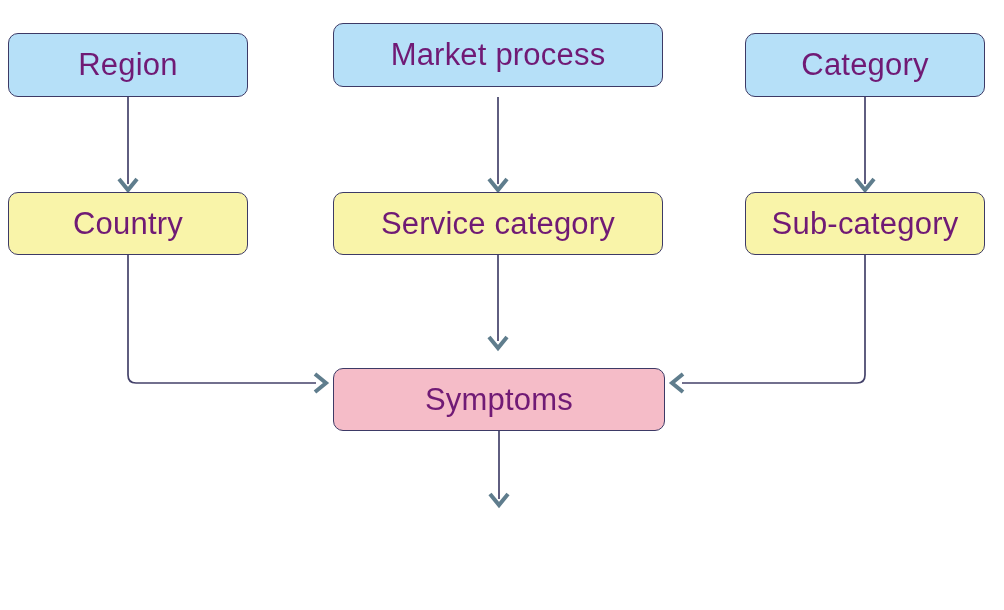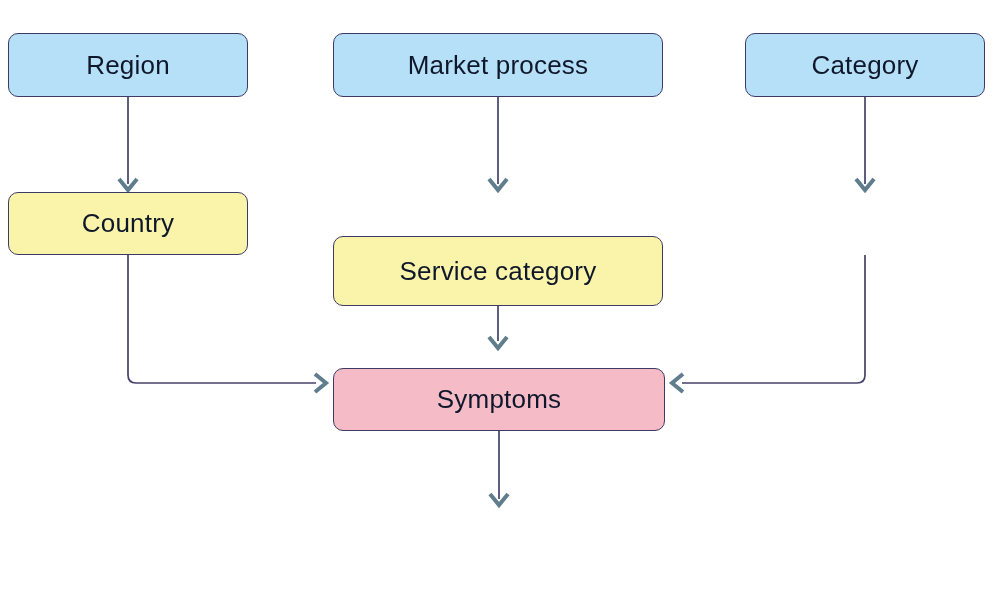--- a/index.html
+++ b/index.html
@@ -20,31 +20,31 @@
     pointer-events: none;
   }
 
   .node {
     position: absolute;
     display: flex;
     align-items: center;
     justify-content: center;
     border: 1.6px solid #3d3a66;
     border-radius: 10px;
-    font-size: 26px;
-    color: #0f172a;
+    font-size: 31px;
+    color: #701a75;
     letter-spacing: 0.2px;
     text-align: center;
   }
 
   .node-region            { left: 8px;   top: 33px;  width: 240px; height: 64px; }
-  .node-market-process    { left: 333px; top: 33px;  width: 330px; height: 64px; }
+  .node-market-process    { left: 333px; top: 23px;  width: 330px; height: 64px; }
   .node-category          { left: 745px; top: 33px;  width: 240px; height: 64px; }
   .node-country           { left: 8px;   top: 192px; width: 240px; height: 63px; }
-  .node-service-category  { left: 333px; top: 192px; width: 330px; height: 70px; margin-top: 44px; }
+  .node-service-category  { left: 333px; top: 192px; width: 330px; height: 63px; }
   .node-sub-category      { left: 745px; top: 192px; width: 240px; height: 63px; }
   .node-symptoms          { left: 333px; top: 352px; width: 332px; height: 63px; margin-top: 16px; }
   .node-solution          { left: 338px; top: 533px; width: 330px; height: 63px; border-radius: 31px; font-weight: bold; }
 </style>
 </head>
 <body>
 
 <div class="canvas">
 
   <svg class="edges-layer" width="1004" height="610" viewBox="0 0 1004 610">
@@ -81,19 +81,22 @@
   </div>
 
   <div class="node node-category" style="background-color: rgb(182, 224, 248);">
     <span>Category</span>
   </div>
 
   <div class="node node-service-category" style="background-color: rgb(249, 244, 169);">
     <span>Service category</span>
   </div>
 
+  <div class="node node-sub-category" style="background-color: rgb(249, 244, 169);">
+    <span>Sub-category</span>
+  </div>
 
   <div class="node node-symptoms" style="background-color: rgb(245, 188, 200);">
     <span>Symptoms</span>
   </div>
 
 
 </div>
 
 </body></html>

